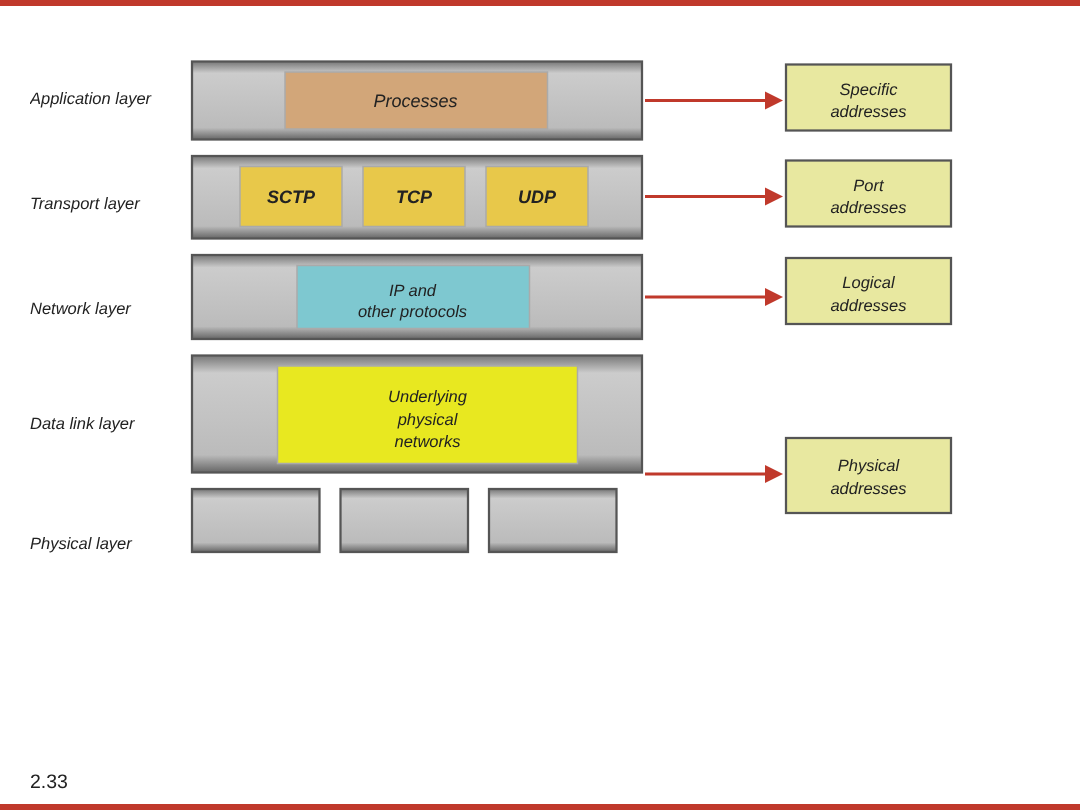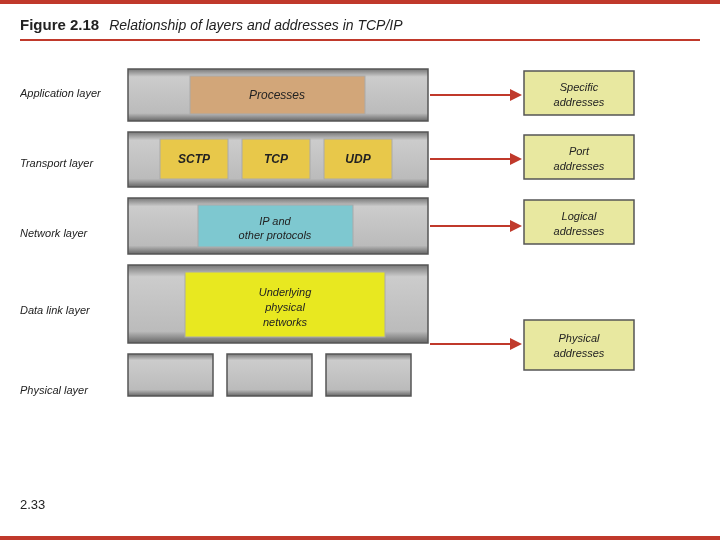--- a/index.html
+++ b/index.html
@@ -46,45 +46,41 @@
       height: 4px;
       background: #c0392b;
       position: absolute;
       bottom: 0;
       left: 0;
       right: 0;
     }
 
     .page-num {
       position: absolute;
-      bottom: 28px;
+      bottom: 12px;
       left: 20px;
       font-size: 13px;
       color: #222;
     }
 
     
     .diagram-wrapper {
       position: relative;
       width: 680px;
       height: 400px;
       margin-top: 5px;
       font-style: italic;
     }
   </style>
 </head>
 <body>
 
 <div class="top-bar"></div>
 
 <div class="content">
-  <div class="title-row">
-    <span class="figure-label">Figure 2.18</span>
-    <span class="figure-caption">Relationship of layers and addresses in TCP/IP</span>
-  </div>
 
   <div class="diagram-wrapper">
     <svg width="680" height="415">
 
       <defs>
         <linearGradient id="metalGrad" x1="0" y1="0" x2="0" y2="1">
           <stop offset="0%" stop-color="#777"></stop>
           <stop offset="15%" stop-color="#ccc"></stop>
           <stop offset="85%" stop-color="#bbb"></stop>
           <stop offset="100%" stop-color="#666"></stop>

